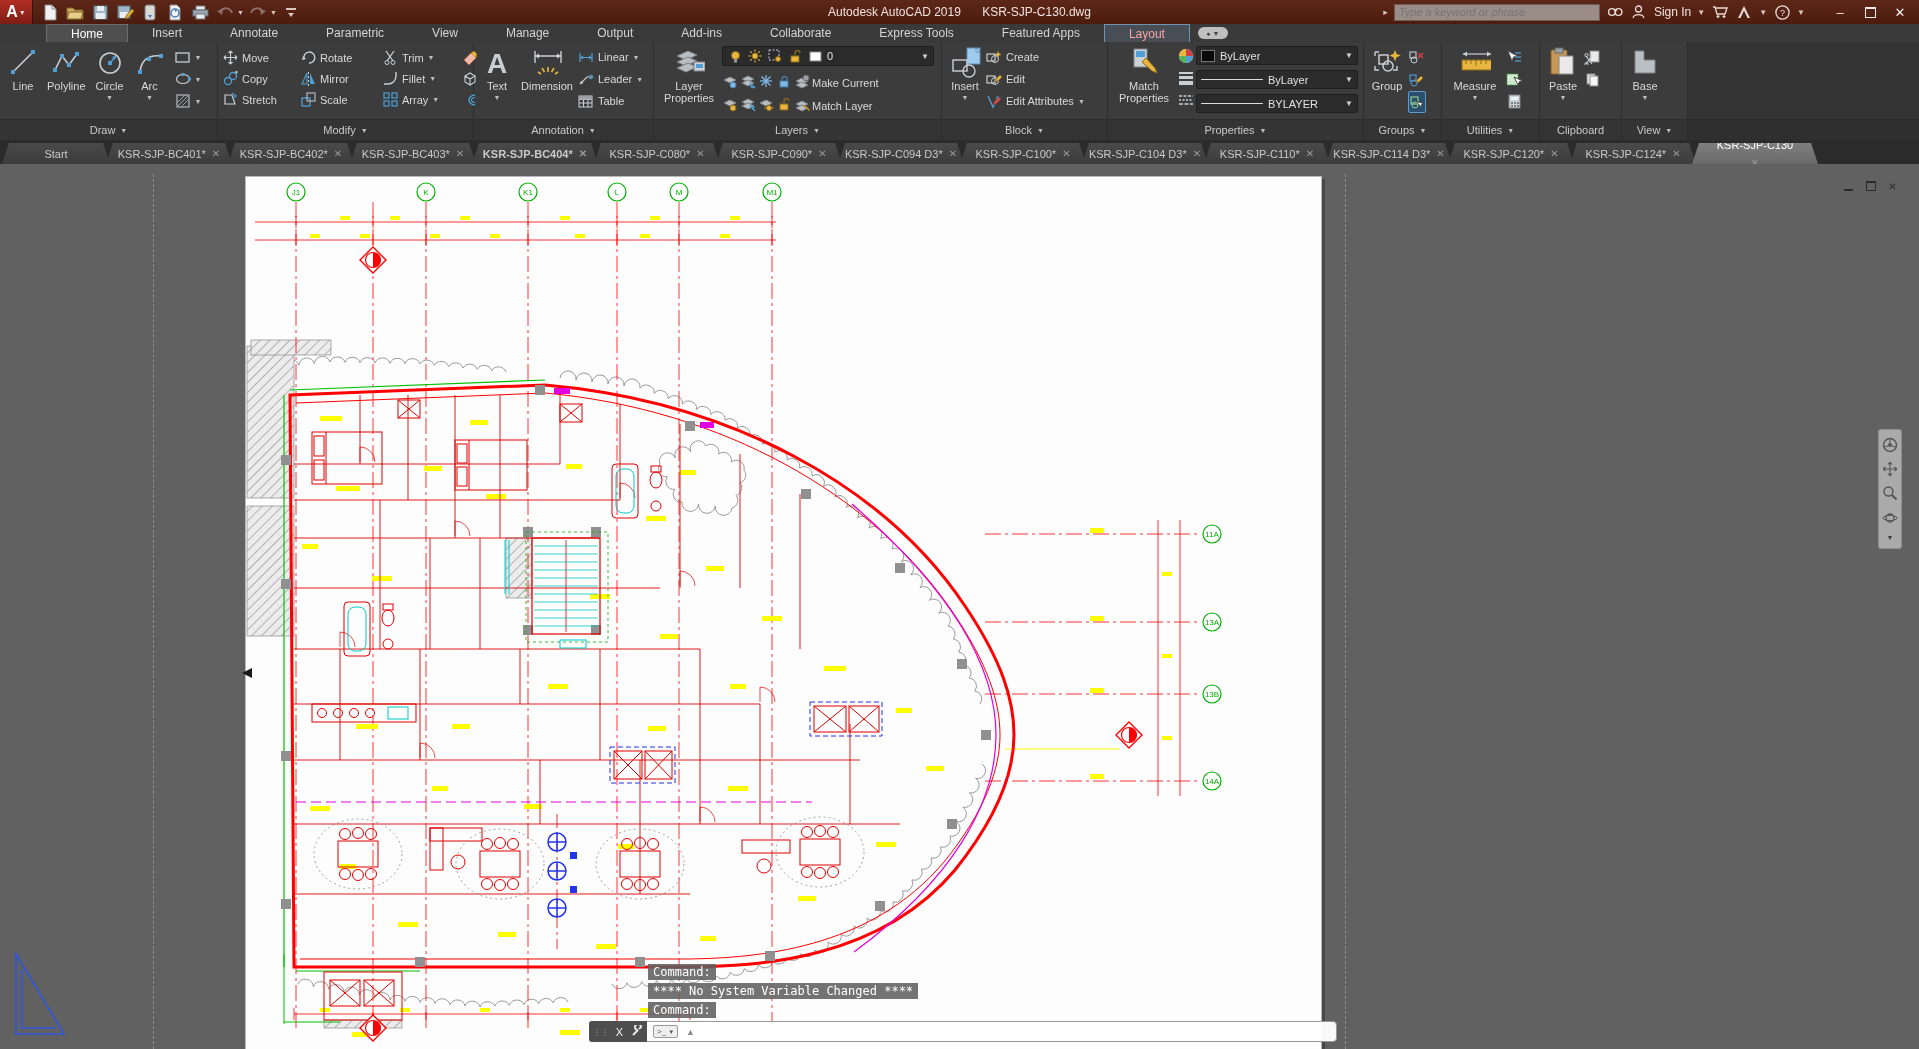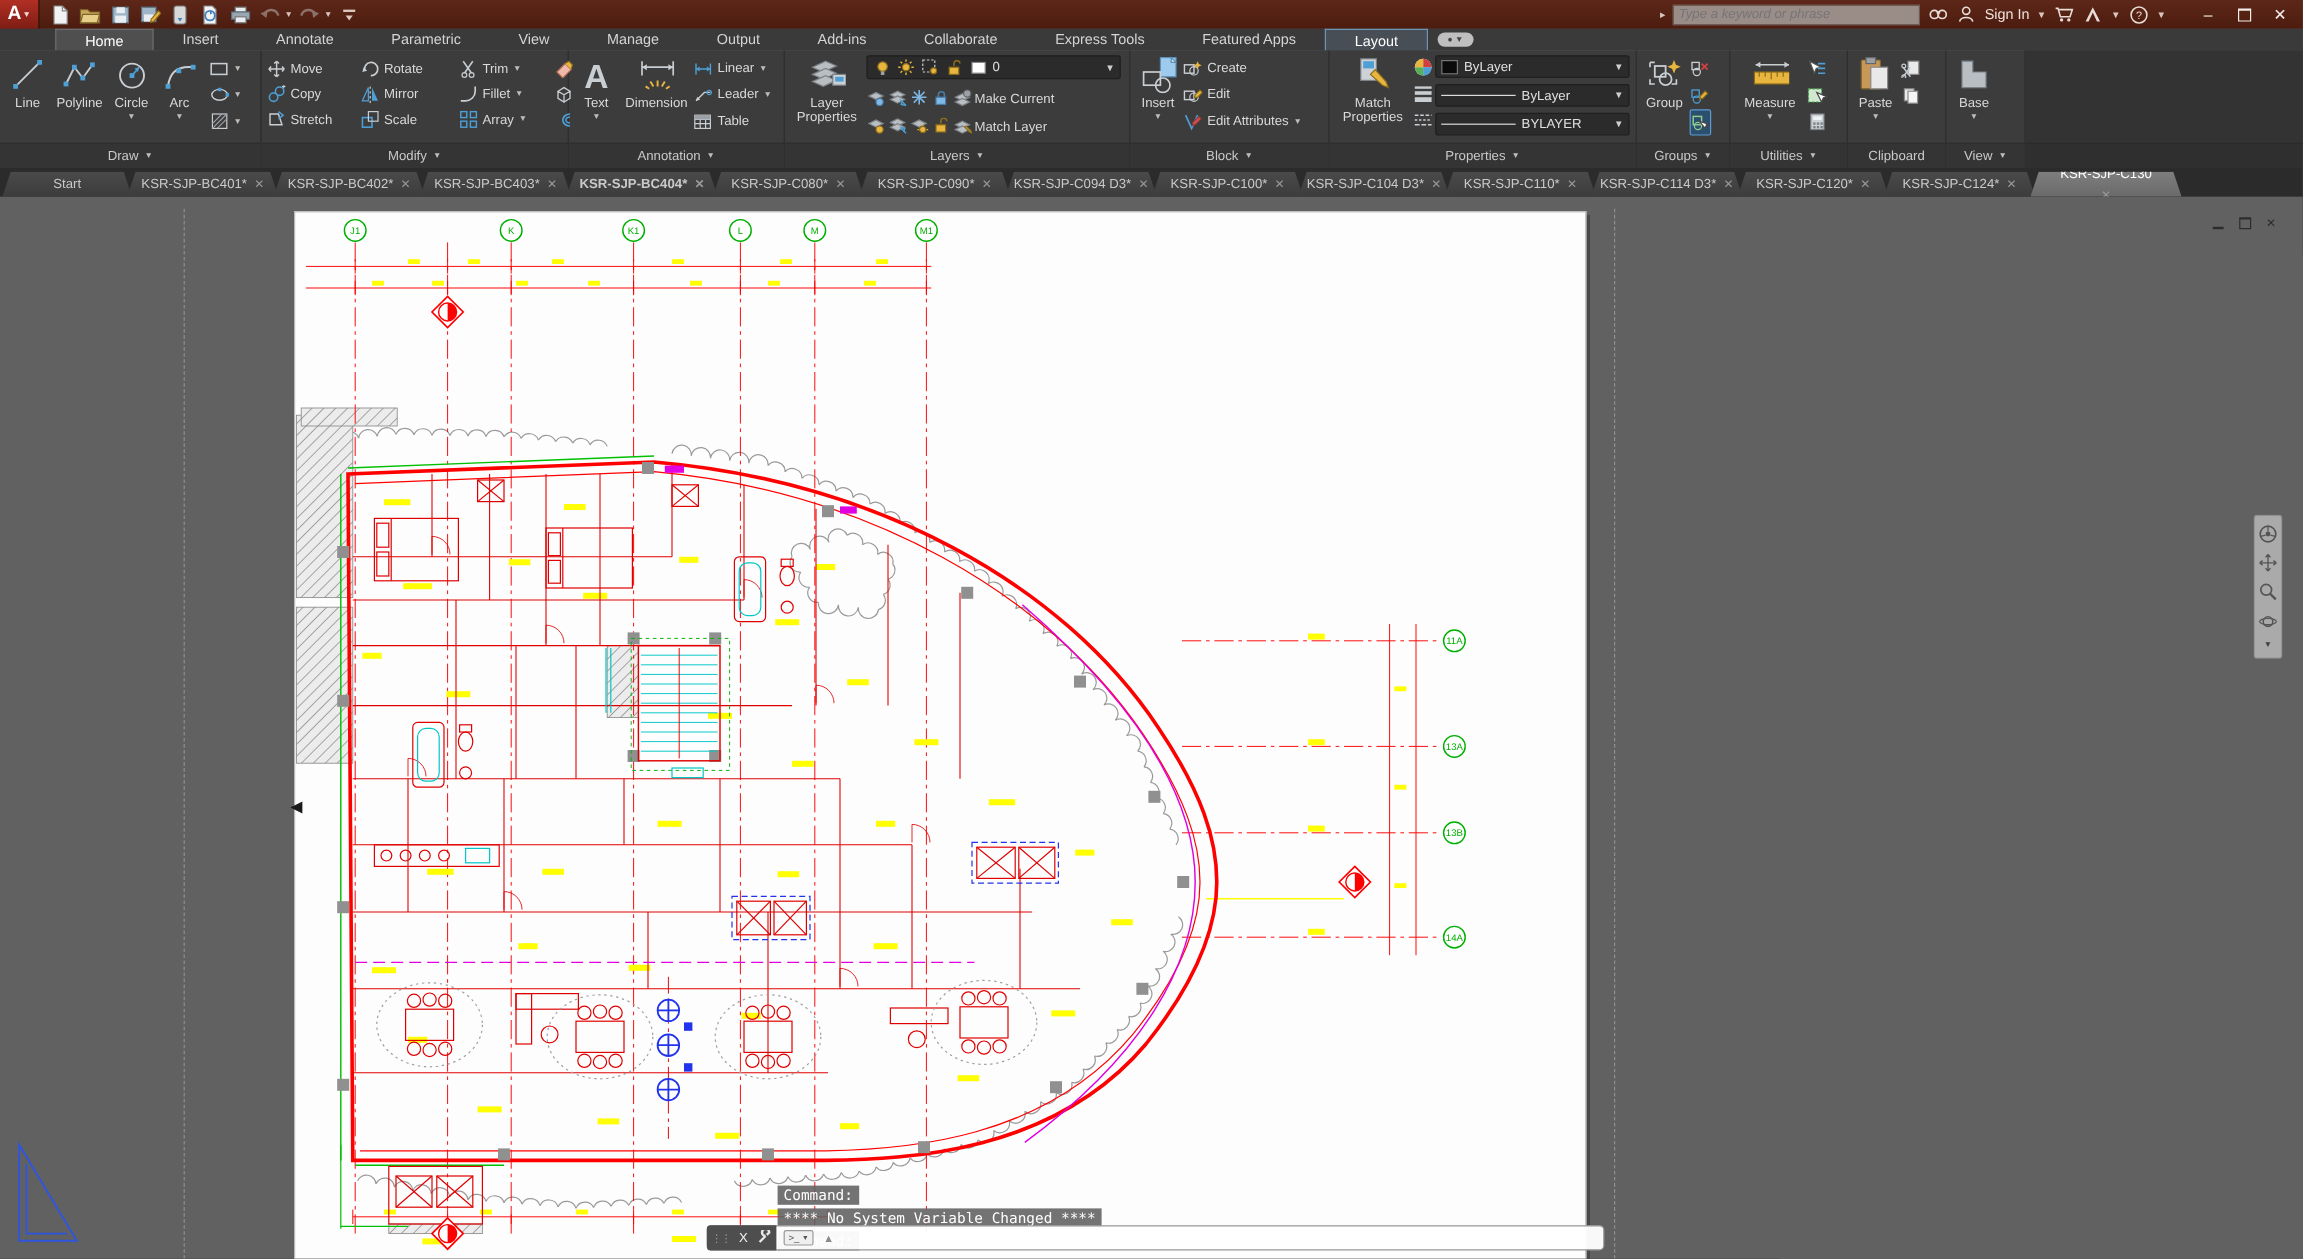--- a/index.html
+++ b/index.html
@@ -21,21 +21,21 @@
   .tbico{width:18px;height:16px;display:flex;align-items:center;justify-content:center;}
   .signin{color:#f0e3dd;font-size:12px;}
   .tcaret{font-size:8px;color:#d8c6bf;}
   .winbtns{display:flex;align-items:center;margin-left:14px;}
   .winbtn{width:30px;height:22px;display:flex;align-items:center;justify-content:center;color:#f3ece9;font-size:13px;}
   .wb-restore{width:9px;height:8px;border:1px solid #f3ece9;border-top-width:2px;}
   
   .rtabs{position:absolute;left:0;top:24px;width:100%;height:18px;background:#3a3a3a;display:flex;align-items:stretch;padding-left:46px;box-sizing:border-box;}
   .rtab{padding:0 24px;display:flex;align-items:center;color:#d4d4d4;font-size:12px;white-space:nowrap;}
   .rtab.active{background:#4f4f4f;color:#fff;border:1px solid #6d6d6d;border-bottom:none;}
-  .rtab.hl{background:#474e55;color:#ffffff;border:1px solid #6f93b4;border-bottom:none;}
+  .rtab.hl{background:#474e55;color:#fca5a5;border:1px solid #6f93b4;border-bottom:none;}
   .rpill{margin-left:8px;align-self:center;width:30px;height:12px;background:#bfbfbf;border-radius:6px;display:flex;align-items:center;justify-content:center;gap:2px;font-size:7px;color:#444;}
   
   .ribbon{position:absolute;left:0;top:42px;width:100%;height:98px;background:#3c3c3c;display:flex;}
   .panel{display:flex;flex-direction:column;border-right:1px solid #2d2d2d;box-sizing:border-box;}
   .pc{height:78px;display:flex;align-items:flex-start;padding:3px 4px 0 4px;box-sizing:border-box;gap:2px;}
   .plabel{height:20px;background:#343434;border-top:1px solid #2d2d2d;display:flex;align-items:center;justify-content:center;gap:5px;color:#c9c9c9;font-size:11px;}
   .caret{font-size:7px;color:#bdbdbd;}
   .bigbtn{display:flex;flex-direction:column;align-items:center;color:#d9d9d9;font-size:11px;line-height:12px;padding:1px 3px;text-align:center;}
   .bic{width:32px;height:32px;display:flex;align-items:center;justify-content:center;margin-bottom:2px;}
   .bic svg{display:block}
@@ -65,21 +65,21 @@
   .paper{position:absolute;left:245px;top:12px;width:1075px;height:873px;background:#fdfdfd;border:1px solid #b8b8b8;box-shadow:3px 3px 0 rgba(0,0,0,.25);}
   .margin-dash{position:absolute;top:10px;bottom:0;width:0;border-left:1px dashed #8f8f8f;}
   .plan-svg{position:absolute;left:0;top:0;}
   .vpctl{position:absolute;left:1842px;top:16px;display:flex;gap:9px;align-items:center;color:#2c2c2c;}
   .vpctl .g{width:13px;height:12px;display:flex;align-items:center;justify-content:center;font-size:10px;}
   .vp-min{width:9px;border-bottom:2px solid #2c2c2c;height:7px;}
   .vp-res{width:8px;height:7px;border:1px solid #2c2c2c;border-top-width:2px;}
   .navbar{position:absolute;left:1878px;top:265px;width:24px;height:120px;background:rgba(214,214,214,.62);border:1px solid rgba(120,120,120,.5);border-radius:3px;display:flex;flex-direction:column;align-items:center;justify-content:space-around;padding:3px 0;box-sizing:border-box;}
   .navbar svg{display:block;opacity:.8}
   
-  .cmdhist{position:absolute;left:648px;top:824px;font-family:"DejaVu Sans Mono",monospace;font-size:12px;color:#fff;}
+  .cmdhist{position:absolute;left:648px;top:800px;font-family:"DejaVu Sans Mono",monospace;font-size:12px;color:#fff;}
   .cmdhist div{display:table;background:rgba(96,96,96,.88);padding:1px 5px;margin-bottom:3px;}
   .cmdbar{position:absolute;left:589px;top:857px;width:748px;height:21px;background:rgba(255,255,255,.96);border:1px solid #989898;border-radius:4px;display:flex;align-items:center;box-sizing:border-box;}
   .cmdleft{width:58px;height:21px;background:#4e4e4e;border-radius:3px 0 0 3px;display:flex;align-items:center;justify-content:space-around;color:#e6e6e6;margin:-1px 0 -1px -1px;}
   .cmdgrip{color:#9f9f9f;font-size:9px;letter-spacing:-1px;}
   .cmdx{font-size:11px;color:#f2f2f2;}
   .promptchip{margin-left:6px;display:flex;align-items:center;gap:2px;border:1px solid #9a9a9a;background:#efefef;color:#555;font-size:8px;padding:1px 3px;border-radius:2px;}
   .cmdinput{flex:1;border:none;outline:none;background:transparent;font-family:"DejaVu Sans Mono",monospace;font-style:italic;font-size:12px;color:#8c8c8c;margin-left:6px;}
   .cmdup{color:#8a8a8a;font-size:9px;margin:0 8px;}
 </style>
 </head>
@@ -149,20 +149,24 @@
             <path d="M17,5 l-6,-2 1,6 z" fill="#cfcfcf"></path>
           </svg>
         </span>
         <span class="qcaret">▼</span>
       <span class="qi">
           <svg width="12" height="12">
             <rect x="1" y="2" width="10" height="2" fill="#d8c6bf"></rect>
             <path d="M3,7 l6,0 -3,4 z" fill="#d8c6bf"></path>
           </svg>
         </span>
+    </div>
+    <div class="tbtitle">
+      <span>Autodesk AutoCAD 2019</span>
+      <span class="doc">KSR-SJP-C130.dwg</span>
     </div>
     <div class="tbright">
       <span class="expander">▸</span>
       <input class="search" placeholder="Type a keyword or phrase" style="">
       <span class="tbico">
           <svg width="16" height="13">
             <circle cx="5" cy="6" r="3.4" fill="none" stroke="#e9dcd6" stroke-width="1.4"></circle>
             <circle cx="11.5" cy="6" r="3.4" fill="none" stroke="#e9dcd6" stroke-width="1.4"></circle>
             <rect x="6.8" y="3.4" width="3" height="2" fill="#e9dcd6"></rect>
           </svg>

